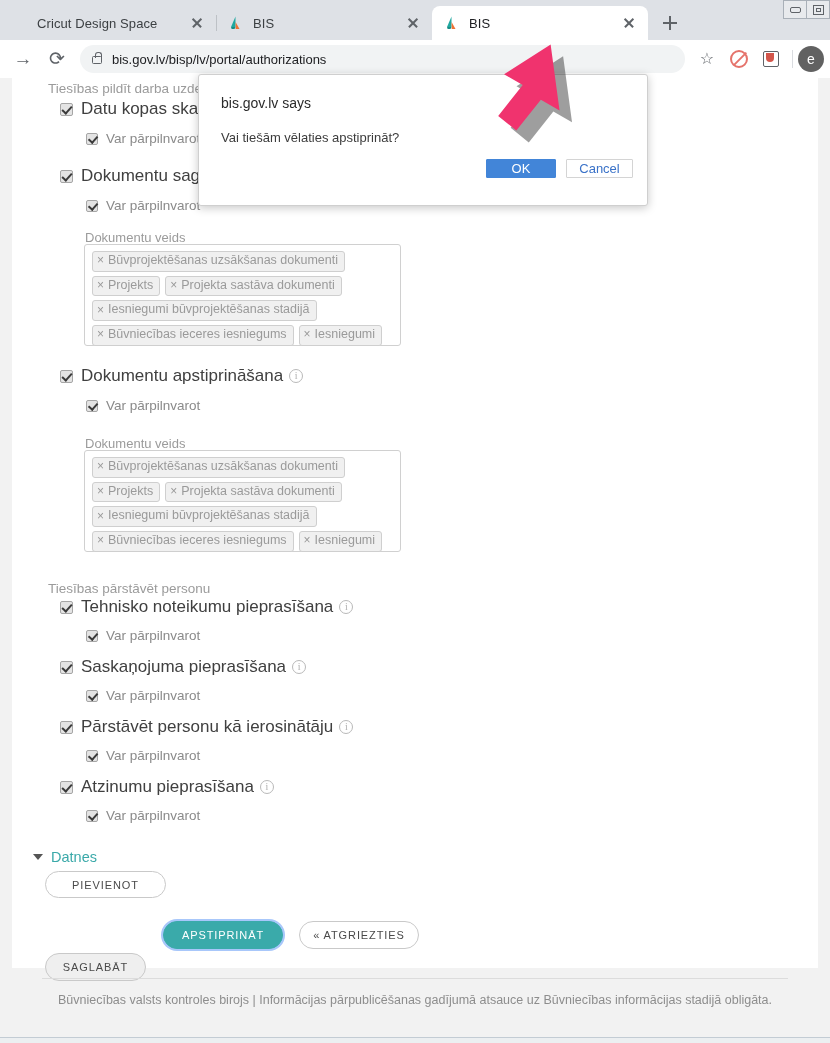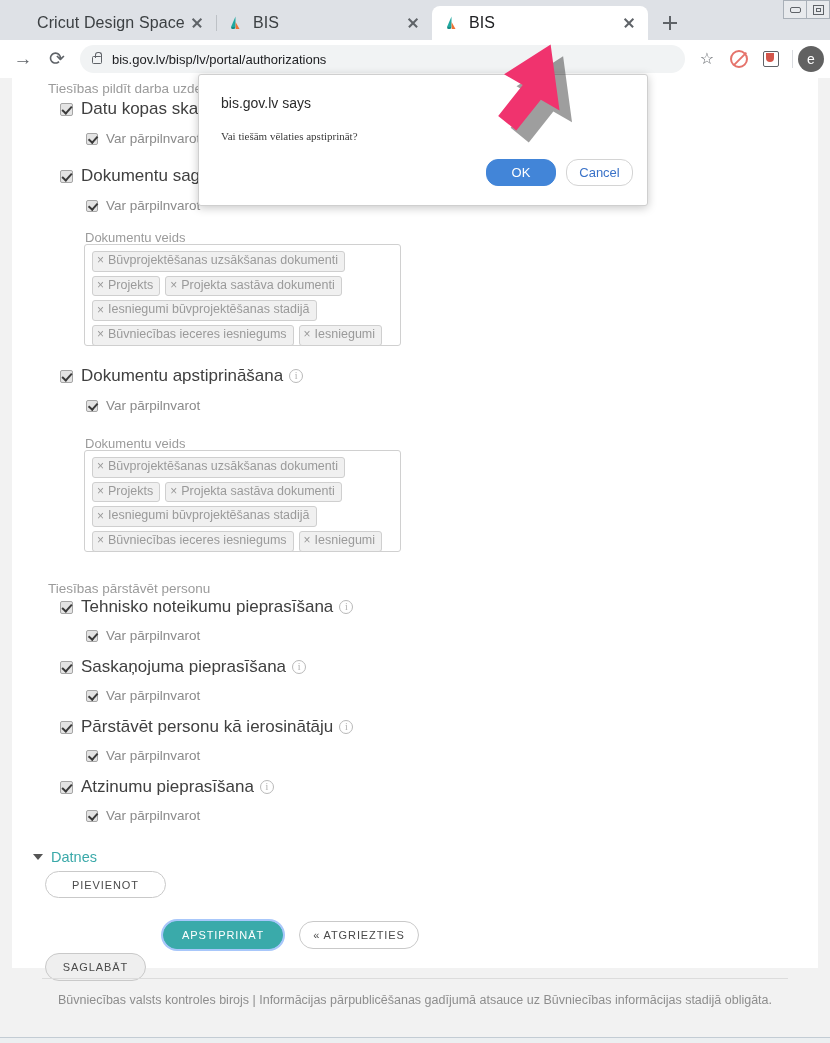--- a/index.html
+++ b/index.html
@@ -33,21 +33,21 @@
   .tab.active {
     background: #ffffff; color: #202124;
     box-shadow: 0 0 0 0 rgba(0,0,0,0);
   }
   .tab .favicon {
     width: 16px; height: 16px; margin-right: 9px; flex: 0 0 16px;
     position: relative;
   }
   .tab .tab-title {
     flex: 1 1 auto; white-space: nowrap; overflow: hidden;
-    text-overflow: ellipsis; font-size: 16px; letter-spacing: .1px;
+    text-overflow: ellipsis; font-size: 13px; letter-spacing: .1px;
   }
   .tab .tab-close {
     width: 18px; height: 18px; flex: 0 0 18px; position: relative;
     cursor: pointer;
   }
   .tab .tab-close::before, .tab .tab-close::after {
     content: ""; position: absolute; left: 3px; top: 8px; width: 12px; height: 1.6px;
     background: #5f6368;
   }
   .tab .tab-close::before { transform: rotate(45deg); }
@@ -207,23 +207,23 @@
   #footer-rule { height: 1px; background: #dcdcdc; margin: 0 30px 14px 30px; }
   #footer-text { font-size: 12.5px; color: #8d8d8d; }
 
   
   #dialog {
     position: absolute; left: 198px; top: 74px; width: 450px; height: 132px;
     background: #ffffff; border: 1px solid #cfcfcf; border-radius: 3px;
     box-shadow: 0 2px 10px rgba(0,0,0,.22); z-index: 40;
   }
   #dlg-title { position: absolute; left: 22px; top: 20px; font-size: 14px; color: #2b2b2b; }
-  #dlg-msg   { position: absolute; left: 22px; top: 55px; font-size: 11px; color: #3c3c3c; font-family: Liberation Serif, serif; }
+  #dlg-msg   { position: absolute; left: 22px; top: 55px; font-size: 13px; color: #3c3c3c; }
   .dlg-btn {
-    position: absolute; height: 27px; border-radius: 12px; font-size: 13px;
+    position: absolute; height: 19px; border-radius: 1px; font-size: 13px;
     display: flex; align-items: center; justify-content: center;
   }
   #dlg-ok { left: 287px; top: 84px; width: 70px; background: #4285d8; color: #fff; border: 1px solid #4285d8; }
   #dlg-cancel { left: 367px; top: 84px; width: 67px; background: #fff; color: #3a72c8; border: 1px solid #d4d4d4; }
 
   
   #arrow-anno { position: absolute; left: 430px; top: 18px; width: 180px; height: 180px; z-index: 60; pointer-events: none; }
 
   #taskbar-strip { position:absolute; left:0; bottom:0; width:830px; height:6px; background:#eceff1; border-top:1px solid #c3ccd4; }
 </style>

